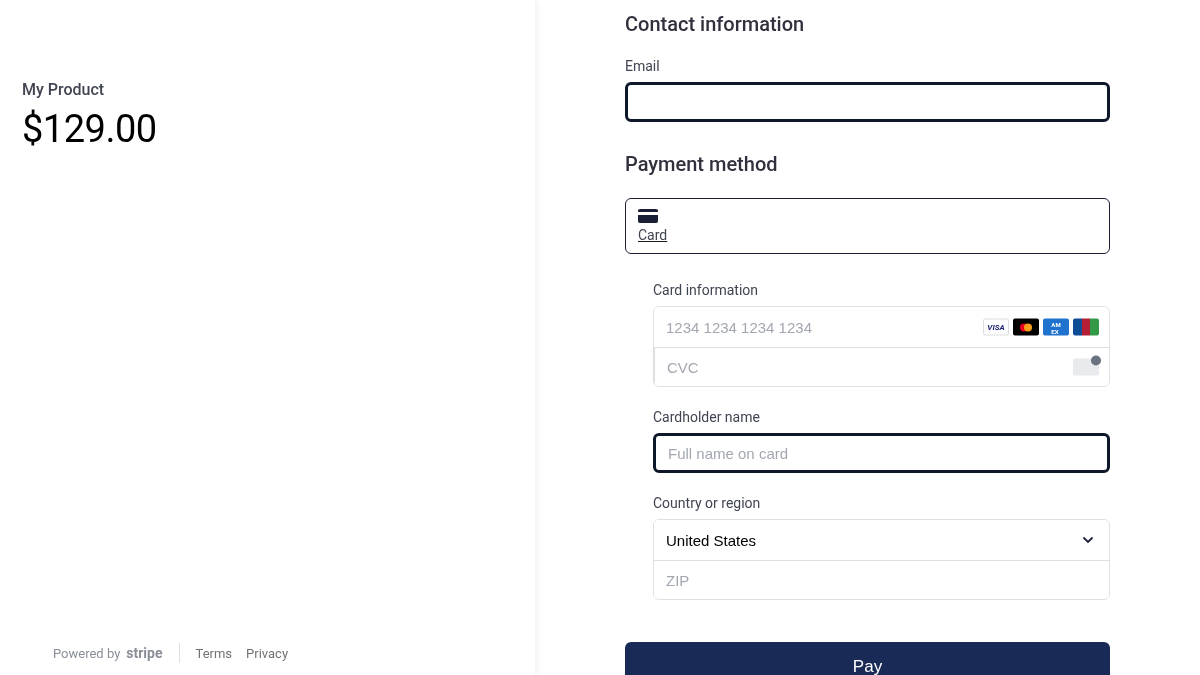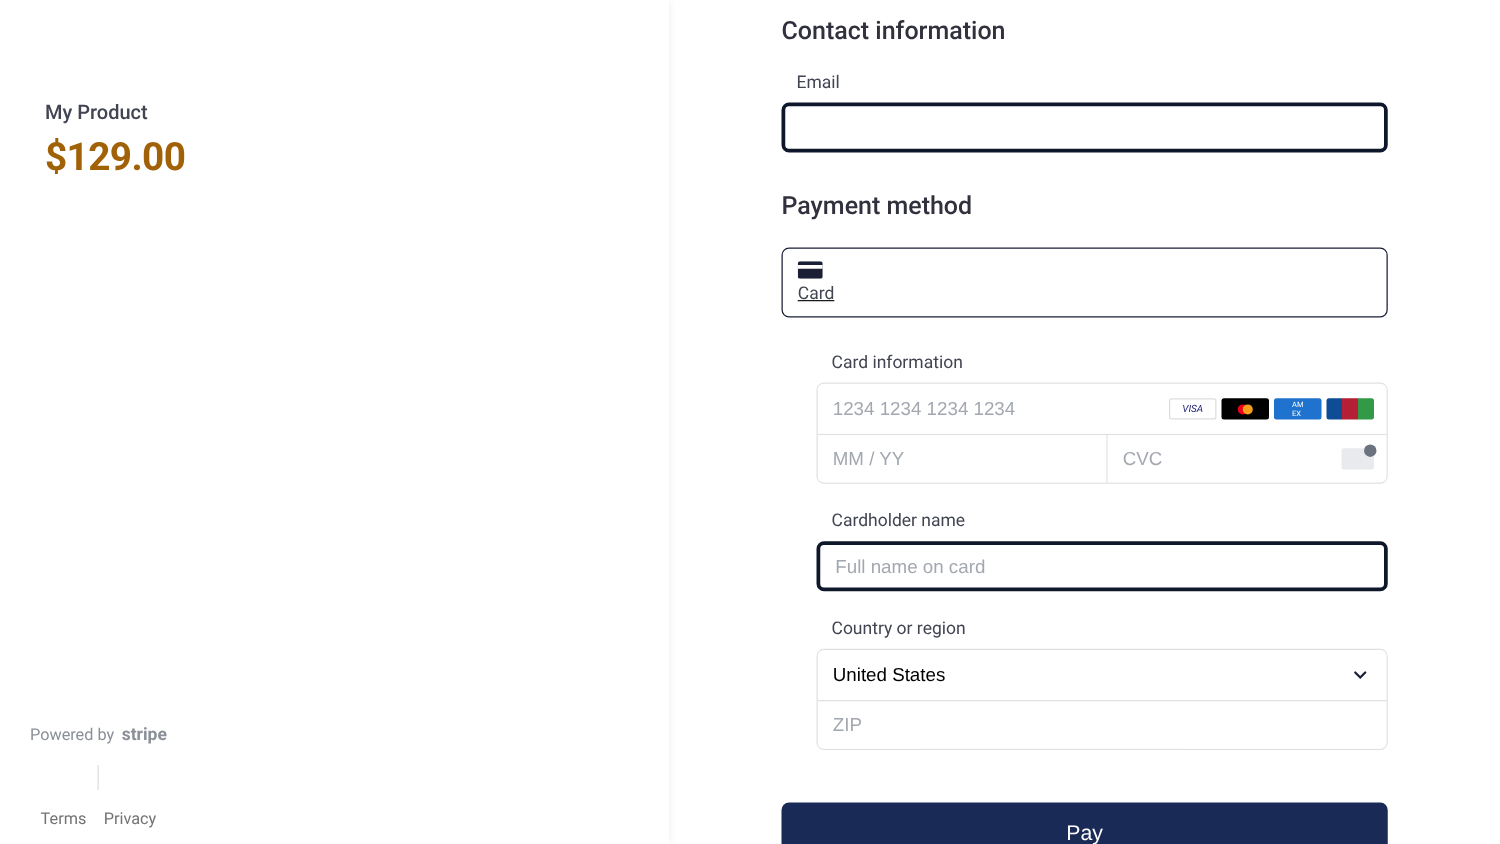--- a/index.html
+++ b/index.html
@@ -7,43 +7,43 @@
       font-family: -apple-system, BlinkMacSystemFont, "Segoe UI", Roboto, sans-serif;
       color: #1a1a1a;
       background: #fff;
       width: 1200px;
       height: 675px;
       overflow: hidden;
     }
     .container { display: flex; height: 100%; }
     .left-panel {
       width: 535px;
-      padding: 80px 0 0 36px;
+      padding: 80px 0 0 22px;
       position: relative;
       box-shadow: 2px 0 6px rgba(0,0,0,0.06);
     }
     .product-name { color: #414552; font-size: 16px; font-weight: 500; margin-bottom: 8px; }
-    .product-price { color: #a16207; font-size: 31px; font-weight: 700; letter-spacing: -0.5px; }
+    .product-price { color: #000000; font-size: 38px; font-weight: 400; letter-spacing: -0.5px; }
     .footer {
-      position: absolute; bottom: 12px; left: 24px;
+      position: absolute; bottom: 12px; left: 53px;
       display: flex; align-items: center; gap: 16px;
-      color: #8a8f98; font-size: 13px; flex-direction: column;
+      color: #8a8f98; font-size: 13px;
     }
     .powered { display: flex; align-items: center; gap: 6px; }
     .stripe-logo { font-weight: 700; color: #8a8f98; font-size: 14px; }
     .footer-divider { width: 1px; height: 20px; background: #dcdfe4; }
     .footer-links { display: flex; gap: 14px; }
     .footer-link { color: #737373; text-decoration: none; cursor: pointer; }
     .right-panel {
       flex: 1;
       padding: 12px 90px 0 90px;
       overflow-y: auto;
     }
     .section-title { color: #30313d; font-size: 20px; font-weight: 500; margin-bottom: 22px; }
-    .field-label { color: #414552; font-size: 14px; font-weight: 400; margin-bottom: 8px; margin-left: 12px; }
+    .field-label { color: #414552; font-size: 14px; font-weight: 400; margin-bottom: 8px; }
     .input {
       width: 100%; height: 40px;
       border: 3px solid #0f172a; border-radius: 6px;
       padding: 0 12px; font-size: 15px;
       outline: none; background: #fff;
     }
     .input::placeholder { color: #a3a8b0; }
     .section { margin-bottom: 30px; }
     .pm-tabs { display: flex; gap: 10px; margin-bottom: 28px; }
     .pm-tab {
@@ -62,21 +62,21 @@
     .card-group { border: 1px solid #e0e0e0; border-radius: 6px; overflow: hidden; }
     .card-number-wrap { position: relative; border-bottom: 1px solid #e0e0e0; }
     .card-number {
       width: 100%; height: 40px; border: none; padding: 0 130px 0 12px;
       font-size: 15px; outline: none;
     }
     .card-brands {
       position: absolute; right: 10px; top: 50%; transform: translateY(-50%);
       display: flex; gap: 4px;
     }
-    .brand { width: 38px; height: 17px; border-radius: 2px; display: flex; align-items: center; justify-content: center; font-size: 7px; font-weight: 400; color: #fff; }
+    .brand { width: 26px; height: 17px; border-radius: 2px; display: flex; align-items: center; justify-content: center; font-size: 7px; font-weight: 700; color: #fff; }
     .brand.visa { background: #fff; border: 1px solid #ddd; color: #1a1f71; font-size:8px; font-style: italic;}
     .brand.mc { background: #000; }
     .brand.amex { background: #1f72cd; font-size: 6px;}
     .brand.jcb { background: linear-gradient(90deg,#0e4c96 33%,#b41f36 33%,#b41f36 66%,#329947 66%); }
     .card-row2 { display: flex; }
     .card-expiry, .card-cvc {
       height: 38px; border: none; padding: 0 12px; font-size: 15px; outline: none; flex: 1;
     }
     .card-cvc-wrap { position: relative; flex: 1; border-left: 1px solid #e0e0e0; display: flex; }
     .cvc-icon { position: absolute; right: 10px; top: 50%; transform: translateY(-50%); width: 26px; height: 17px; background: #e8eaed; border-radius: 2px; }
@@ -147,21 +147,20 @@
                   <svg width="14" height="10" viewBox="0 0 14 10">
                     <circle cx="5" cy="5" r="4" fill="#eb001b"></circle>
                     <circle cx="9" cy="5" r="4" fill="#f79e1b"></circle>
                   </svg>
                 </span>
               <span class="brand amex">AM<br>EX</span>
               <span class="brand jcb"></span>
             </div>
           </div>
           <div class="card-row2">
-            <input class="card-expiry" placeholder="MM / YY" style="">
             <div class="card-cvc-wrap">
               <input class="card-cvc" placeholder="CVC" style="">
               <span class="cvc-icon"></span>
             </div>
           </div>
         </div>
       </div>
 
       <div class="field-block">
         <div class="field-label">Cardholder name</div>

